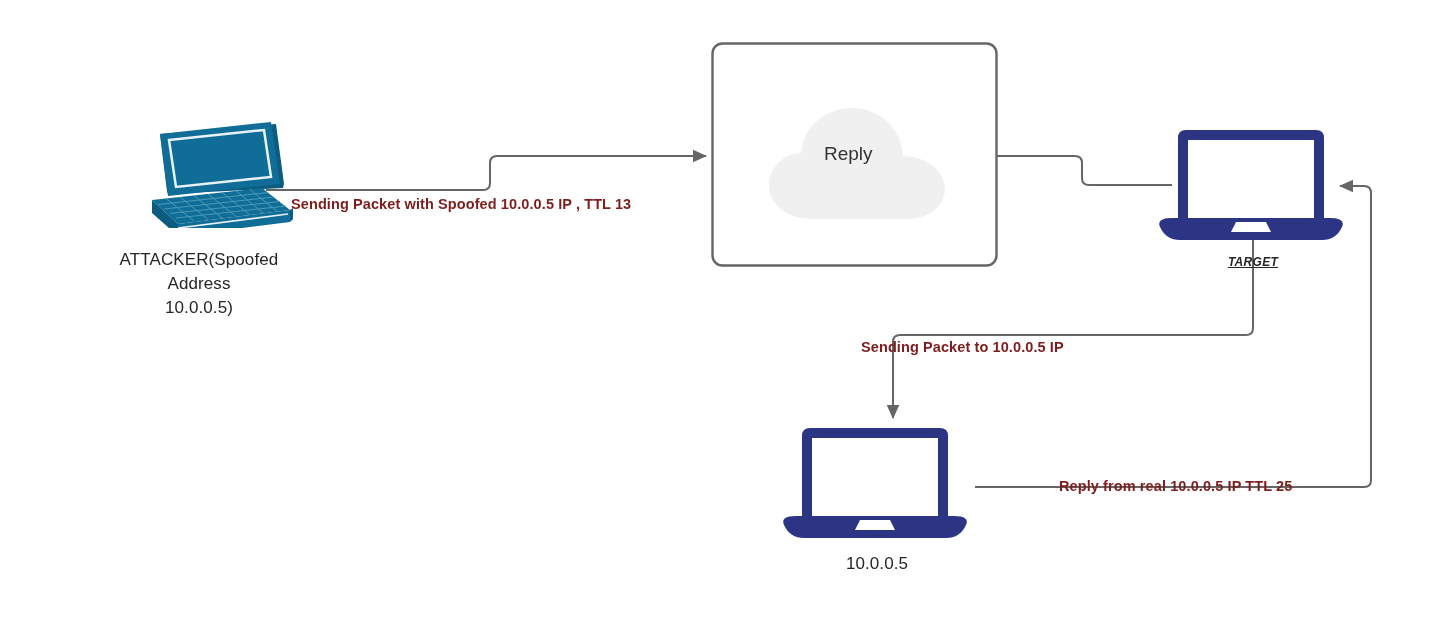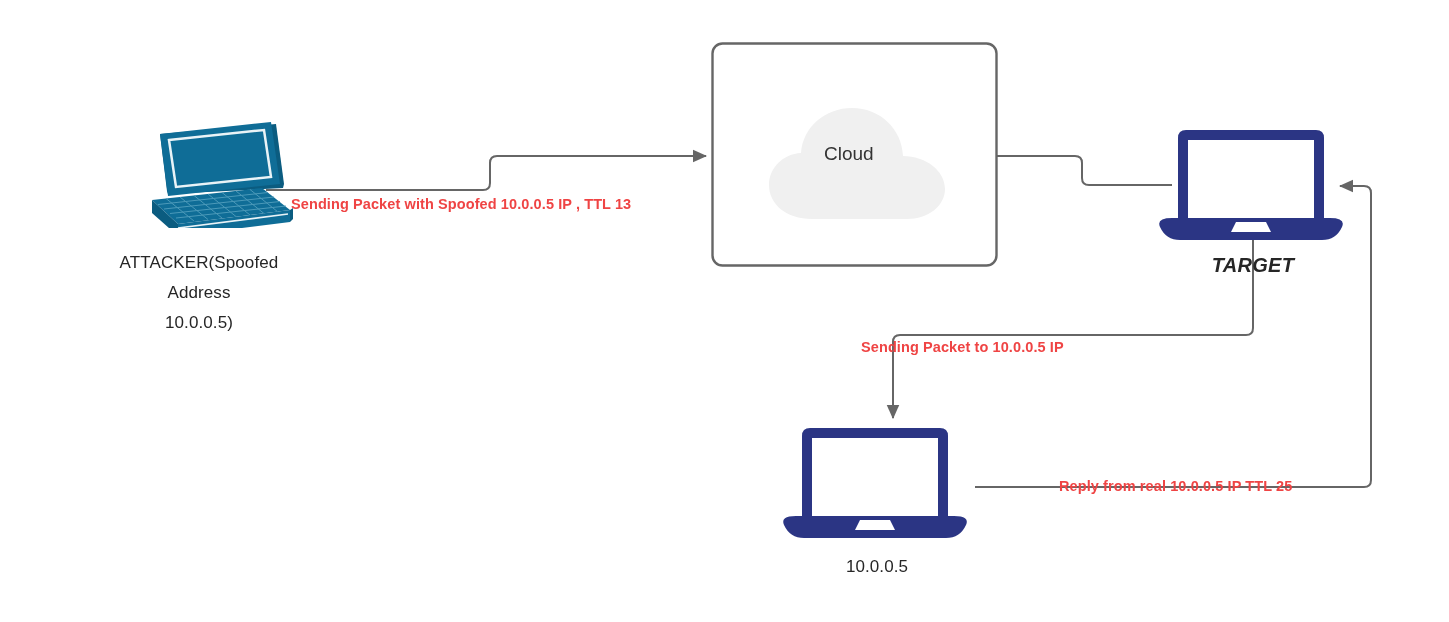--- a/index.html
+++ b/index.html
@@ -30,35 +30,36 @@
     position: absolute;
   }
   .node-art {
     position: relative;
   }
   .node-caption {
     position: absolute;
     text-align: center;
     color: #262626;
     font-size: 17px;
-    line-height: 30px;
+    line-height: 24px;
     white-space: pre-line;
     letter-spacing: 0.1px;
   }
   .caption-target {
     font-weight: bold;
     font-style: italic;
-    font-size: 20px;
+    font-size: 12px;
     letter-spacing: 0.3px;
+    text-decoration: underline;
   }
   .edge-label {
     position: absolute;
     font-weight: bold;
     font-size: 14.5px;
-    color: #ef4444;
+    color: #7f1d1d;
     white-space: nowrap;
     letter-spacing: 0.1px;
   }
   .cloud-box-label {
     position: absolute;
     font-size: 19px;
     color: #333333;
     white-space: nowrap;
   }
 </style>
@@ -125,21 +126,21 @@
 
       <path d="M 101 177
                C 75 177 58 162 58 143
                C 58 126 72 112 90 111
                C 92 85 114 66 141 66
                C 169 66 191 87 192 114
                C 215 114 234 129 234 147
                C 234 164 217 177 196 177
                Z" fill="#f0f0f0"></path>
     </svg>
-    <div class="cloud-box-label" style="left:113px; top:101px;">Cloud</div>
+    <div class="cloud-box-label" style="left:113px; top:101px;">Reply</div>
   </div>
 
   <div class="node" style="left:1156px; top:126px; width:194px; height:120px;">
     <svg class="node-art" width="194" height="120" viewBox="0 0 194 120" xmlns="http://www.w3.org/2000/svg">
 
       <path d="M 22 12 Q 22 4 30 4 L 160 4 Q 168 4 168 12 L 168 92 L 22 92 Z" fill="#2b3584"></path>
 
       <rect x="32" y="14" width="126" height="78" fill="#ffffff"></rect>
 
       <path d="M 16 92 L 174 92 Q 190 92 186 101 Q 180 114 166 114 L 24 114

